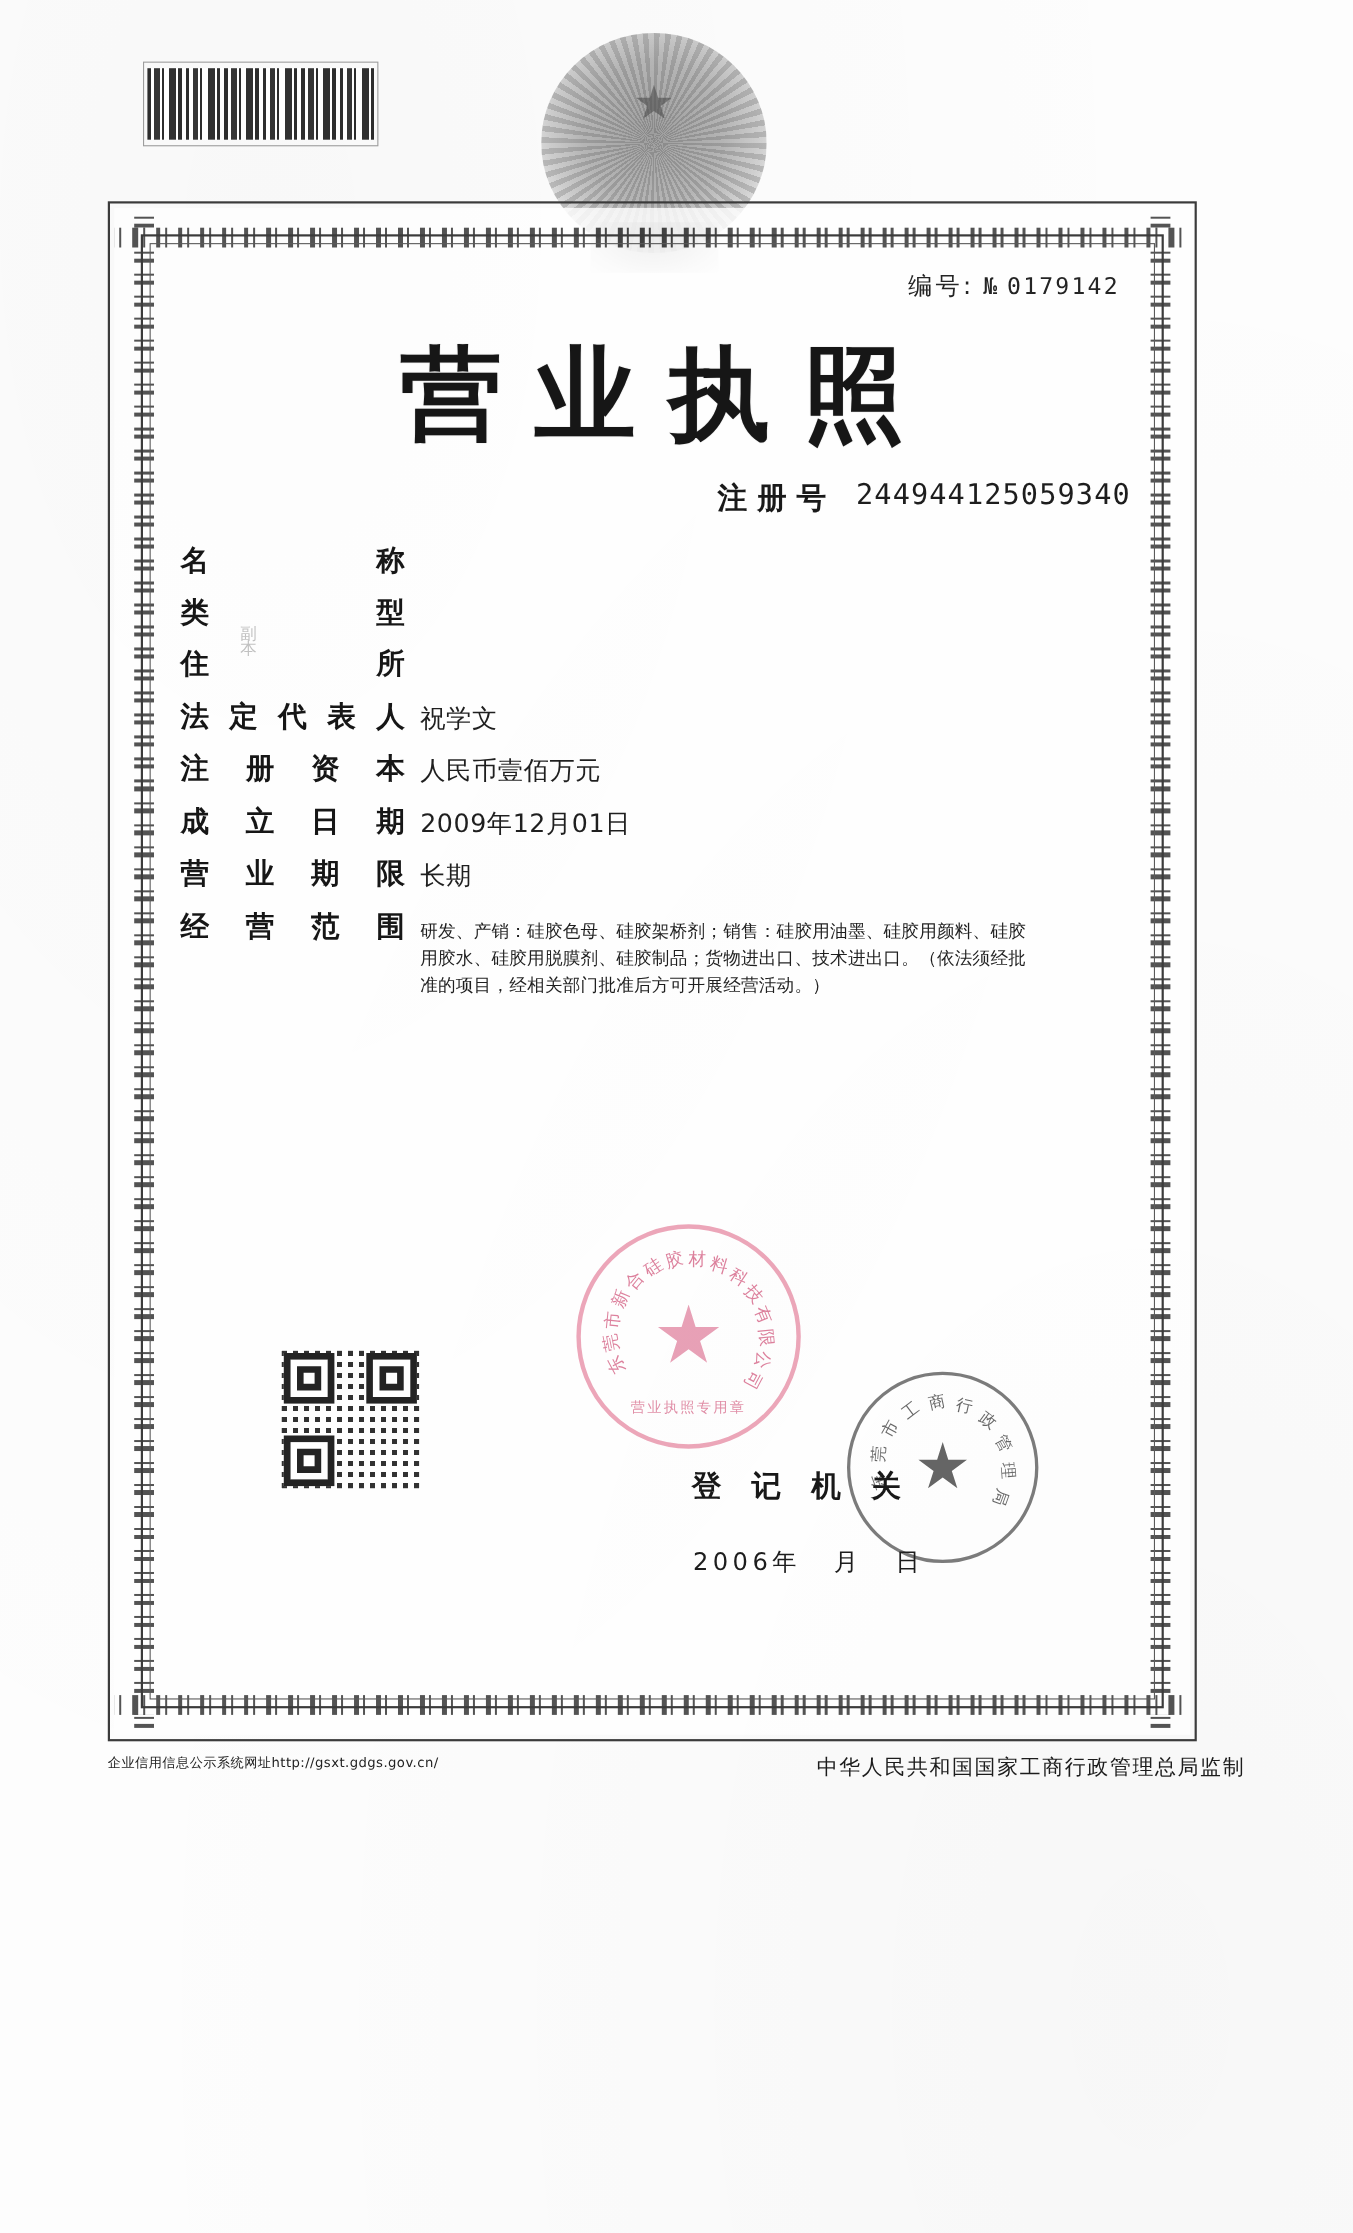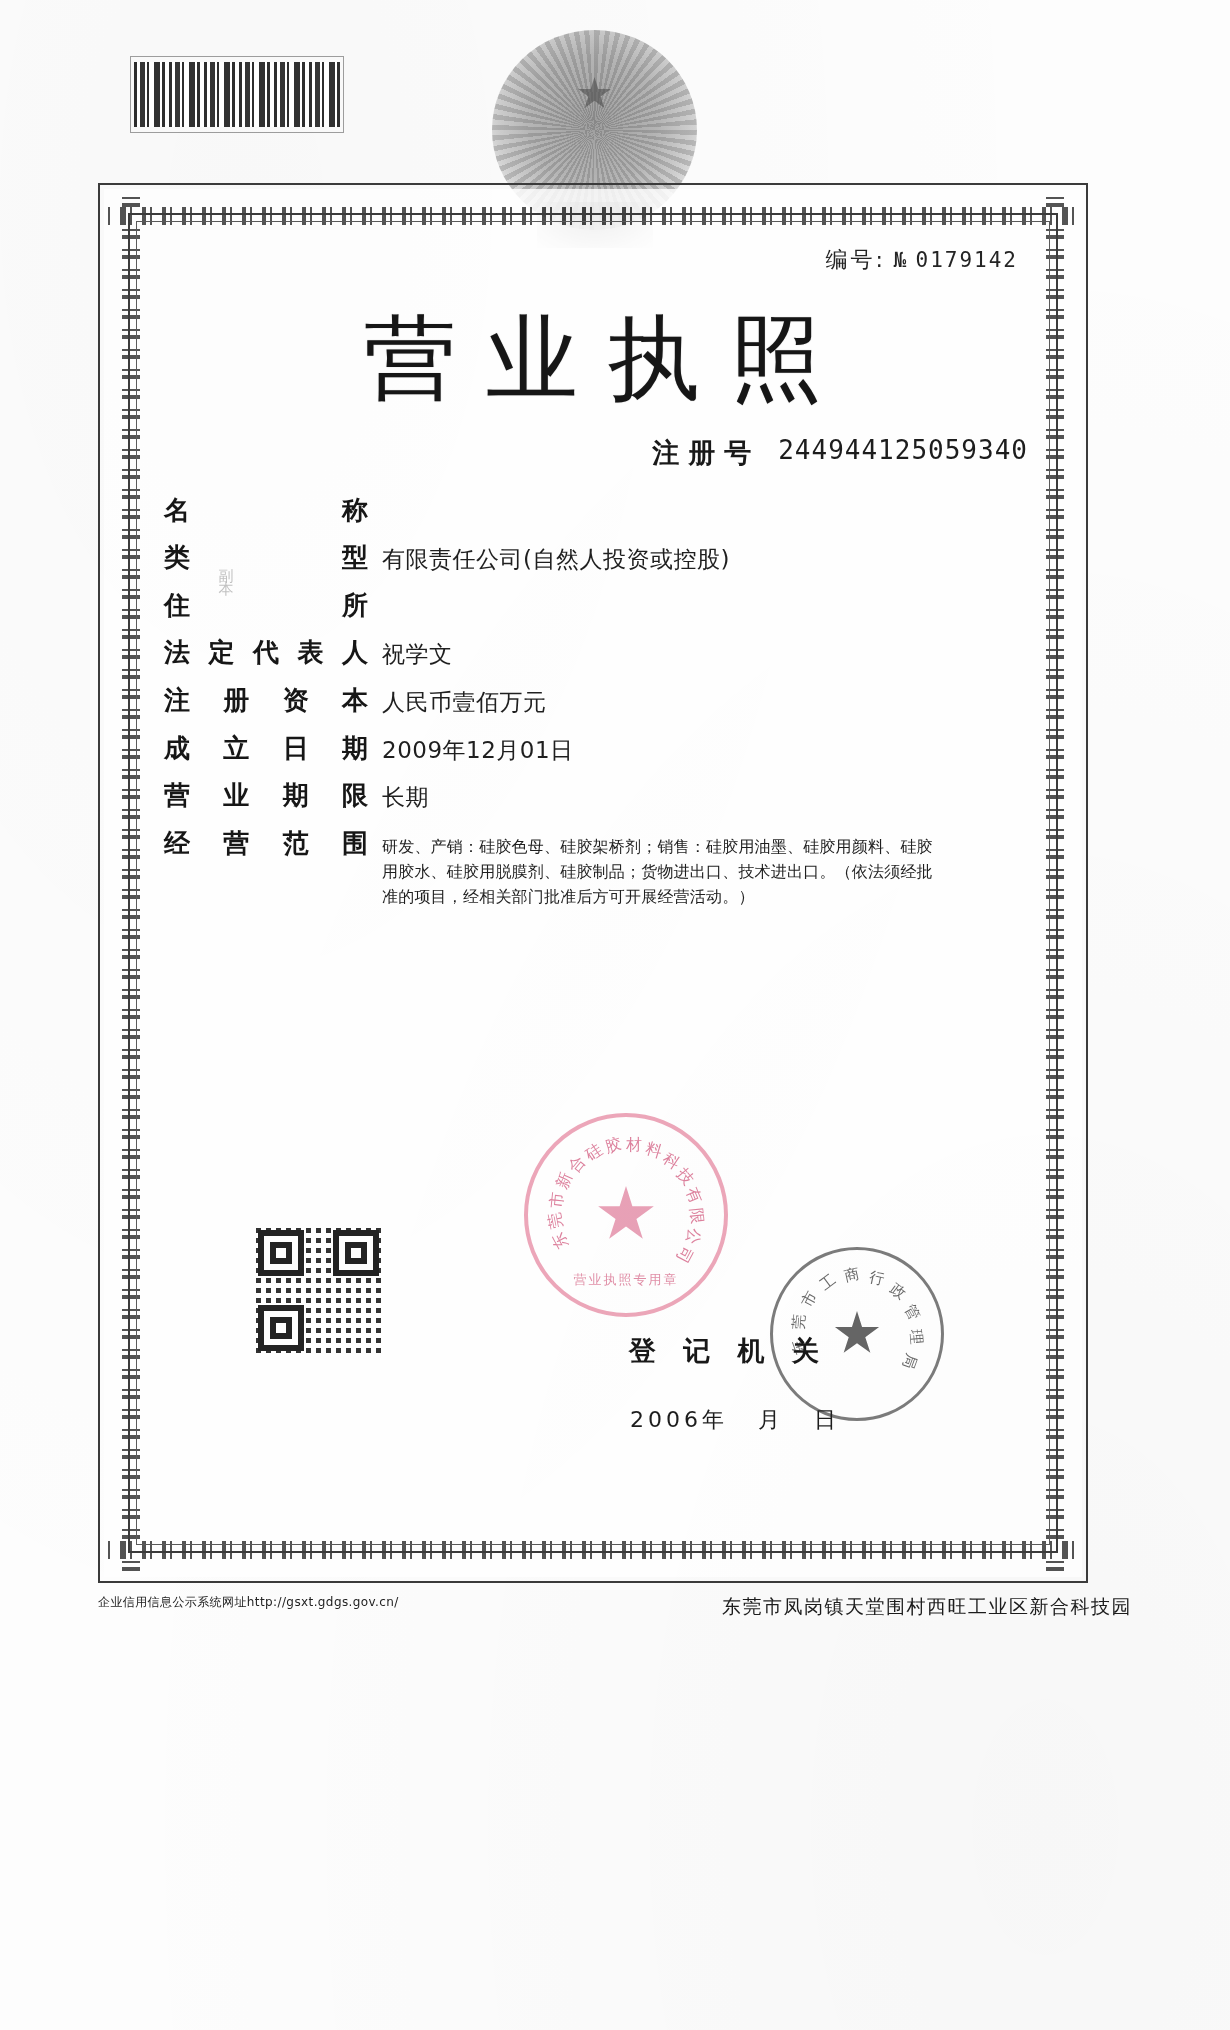--- a/index.html
+++ b/index.html
@@ -151,21 +151,21 @@
   .serial .serial-no   { font-family: "DejaVu Sans Mono", monospace; font-size: 21px; letter-spacing: 1px; }
   .serial .serial-num  { font-family: "DejaVu Sans Mono", monospace; font-size: 21px; letter-spacing: 2px; }
 
   #title {
     position: absolute;
     left: 90px;
     right: 60px;
     top: 70px;
     text-align: center;
     font-family: "DejaVu Sans", sans-serif;
-    font-weight: normal;
+    font-weight: bold;
     font-size: 92px;
     letter-spacing: 30px;
     color: #161616;
     text-shadow: 0 0 1px rgba(0,0,0,0.35);
   }
 
   #regline {
     position: absolute;
     right: 12px;
     top: 208px;
@@ -412,21 +412,20 @@
             <span>名</span>
             <span>称</span>
           </div>
         </div>
 
         <div class="row">
           <div class="lbl">
             <span>类</span>
             <span>型</span>
           </div>
-          <div class="val">有限责任公司(自然人投资或控股)</div>
         </div>
 
         <div class="row">
           <div class="lbl">
             <span>住</span>
             <span>所</span>
           </div>
         </div>
 
         <div class="row">
@@ -529,15 +528,15 @@
             <span style="position: absolute; left: 50%; top: 50%; transform: rotate(61.1111deg) translate(0px, -68px) rotate(0deg); transform-origin: 0px 0px; color: rgba(30, 30, 30, 0.8); font-size: 15px;">管</span>
             <span style="position: absolute; left: 50%; top: 50%; transform: rotate(85.5556deg) translate(0px, -68px) rotate(0deg); transform-origin: 0px 0px; color: rgba(30, 30, 30, 0.8); font-size: 15px;">理</span>
             <span style="position: absolute; left: 50%; top: 50%; transform: rotate(110deg) translate(0px, -68px) rotate(0deg); transform-origin: 0px 0px; color: rgba(30, 30, 30, 0.8); font-size: 15px;">局</span>
           </div>
         </div>
 
     </div>
   </div>
 
   <div id="footer-left">企业信用信息公示系统网址http://gsxt.gdgs.gov.cn/</div>
-  <div id="footer-right">东莞市凤岗镇天堂围村西旺工业区新合科技园</div>
+  <div id="footer-right">中华人民共和国国家工商行政管理总局监制</div>
 
 </div>
 
 </body></html>

